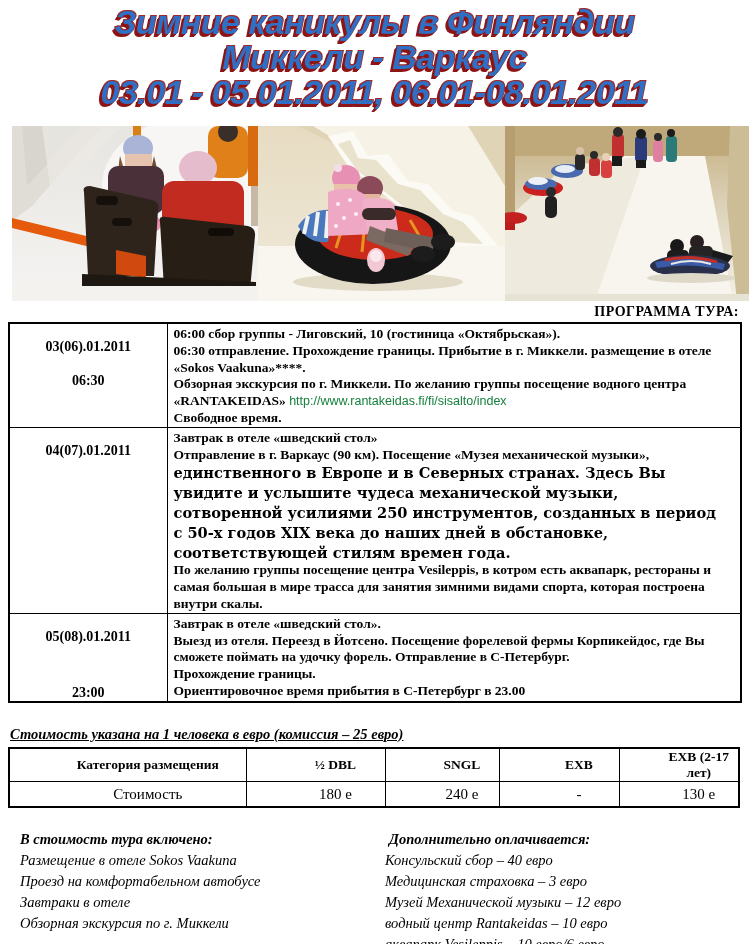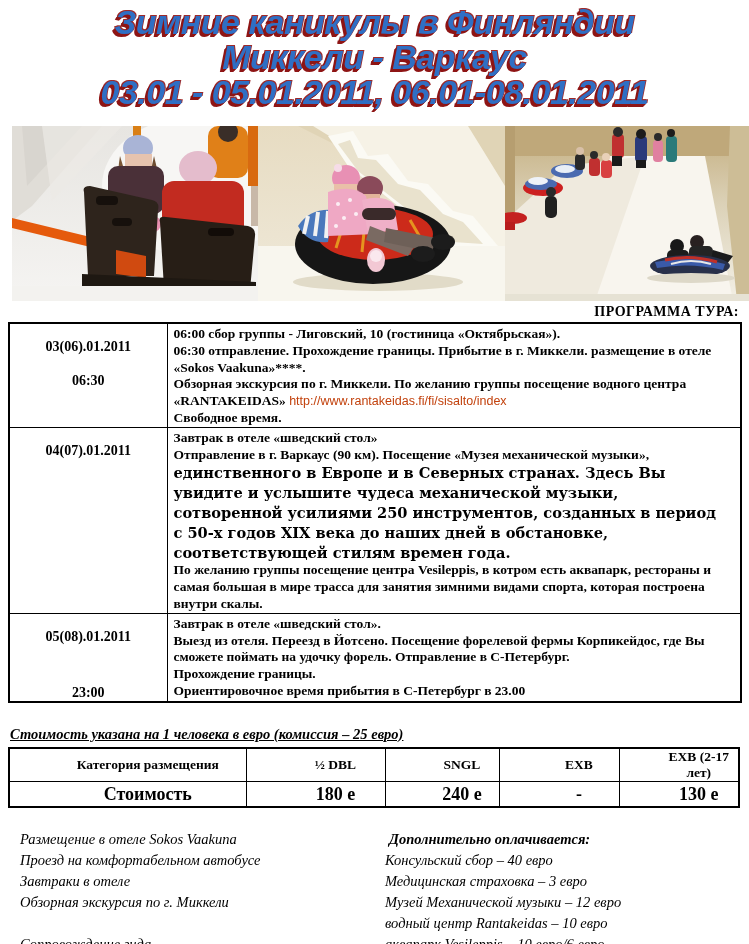--- a/index.html
+++ b/index.html
@@ -55,38 +55,38 @@
   .r3 td { height:87px; }
   .time1 { margin-top:18px; }
   .time3 { margin-top:40px; }
   .bigfont {
     font-family:"DejaVu Serif", serif;
     font-size:14.6px; line-height:19.5px; font-weight:700;
   }
   a.doc-link {
     font-family:"Liberation Sans", sans-serif;
     font-weight:400; font-size:12.5px;
-    color:#c2410c; text-decoration:none;
+    color:#15803d; text-decoration:none;
   }
 
   
   .price-caption {
     margin:23px 0 4px 10px;
     font-weight:700; font-style:italic; font-size:14.5px;
     text-decoration:underline;
   }
   table.price-table {
     border-collapse:collapse; table-layout:fixed;
     width:730px; margin-left:8px; border:2px solid #000;
   }
   table.price-table th, table.price-table td {
     border:1px solid #000; text-align:center; vertical-align:middle;padding-left:40px;
   }
   table.price-table th { font-weight:700; font-size:13.5px; height:22px; }
-  table.price-table td { font-weight:700; font-size:18px; height:26px; }
+  table.price-table td { font-weight:400; font-size:15px; height:26px; }
   td.cat-cell { font-size:13.5px; }
 
   
   .bottom { display:flex; margin-top:21px; padding-left:20px; }
   .col-left { width:365px; }
   .col-right { width:350px; }
   .col-heading {
     font-weight:700; font-style:italic; font-size:14.5px;
     line-height:21px;
   }
@@ -332,20 +332,21 @@
     <td>180 е</td>
     <td>240 е</td>
     <td>-</td>
     <td>130 е</td>
   </tr>
 </tbody>
   </table>
 
 <div class="bottom">
   <div class="col-left">
+    <div class="col-heading">В стоимость тура включено:</div>
     <div class="list-item">Размещение в отеле Sokos Vaakuna</div>
     <div class="list-item">Проезд на комфортабельном автобусе</div>
     <div class="list-item">Завтраки в отеле</div>
     <div class="list-item">Обзорная экскурсия по г. Миккели</div>
     <div class="list-item"></div>
     <div class="list-item">Сопровождение гида</div>
   </div>
   <div class="col-right">
     <div class="col-heading">Дополнительно оплачивается:</div>
     <div class="list-item">Консульский сбор – 40 евро</div>

